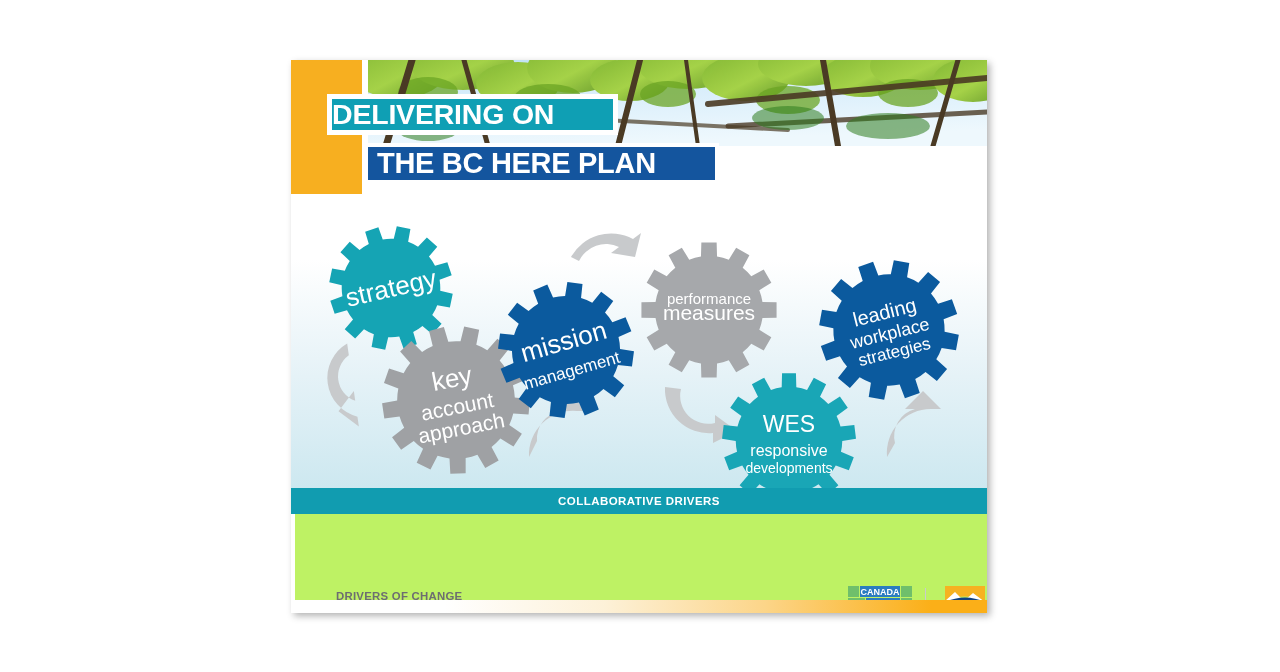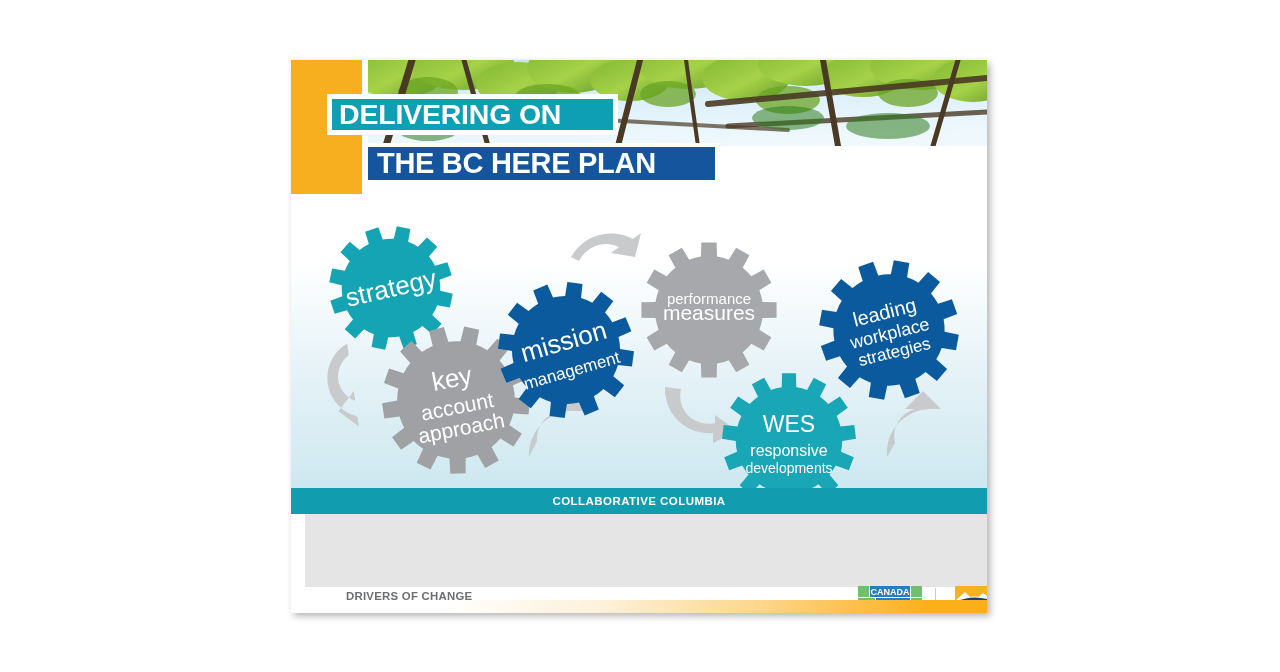--- a/index.html
+++ b/index.html
@@ -60,21 +60,20 @@
     border: 5px solid #ffffff;
     box-sizing: border-box;
     display: flex; align-items: center;
     z-index: 5;
   }
   .title-line1 span {
     color: #ffffff;
     font-size: 28.5px;
     font-weight: bold;
     letter-spacing: -0.2px;
-    padding-left: 7px;
     line-height: 1;
     white-space: nowrap;
   }
   .title-line2 {
     position: absolute;
     left: 77px;  top: 83px;
     width: 351px; height: 41px;
     background: #14559E;
     border: 4px solid #ffffff;
     border-left: 0;
@@ -115,23 +114,23 @@
   .team-bar span {
     color: #ffffff;
     font-size: 11.5px;
     font-weight: bold;
     letter-spacing: 0.45px;
   }
 
   
   .footer {
     position: absolute;
-    left: 14px; top: 454px;
-    width: 696px; height: 73px;
-    background: #e5e5e5;
+    left: 4px; top: 454px;
+    width: 696px; height: 99px;
+    background: #bef264;
   }
   .drivers-title {
     position: absolute;
     left: 41px; top: 76px;
     color: #6D6E70;
     font-size: 11.4px;
     font-weight: bold;
     letter-spacing: 0.25px;
   }
   .bullets-left {
@@ -327,21 +326,21 @@
             <g transform="rotate(-14 598 135)">
               <text class="glabel" x="598" y="123.60000000000001" font-size="20">leading</text>
               <text class="glabel" x="598" y="144.4" font-size="18">workplace</text>
               <text class="glabel" x="598" y="163.12" font-size="17">strategies</text>
             </g>
           </g>
       </svg>
     </div>
 
     <div class="team-bar">
-      <span>COLLABORATIVE COLUMBIA</span>
+      <span>COLLABORATIVE DRIVERS</span>
     </div>
 
     <div class="footer">
 
       <div class="drivers-title">DRIVERS OF CHANGE</div>
 
       <div class="bullets-left">
         <div class="bullet-row">
           <span class="bullet-sq"></span>
           <span class="bullet-txt">Intensifying Global Competition</span>

